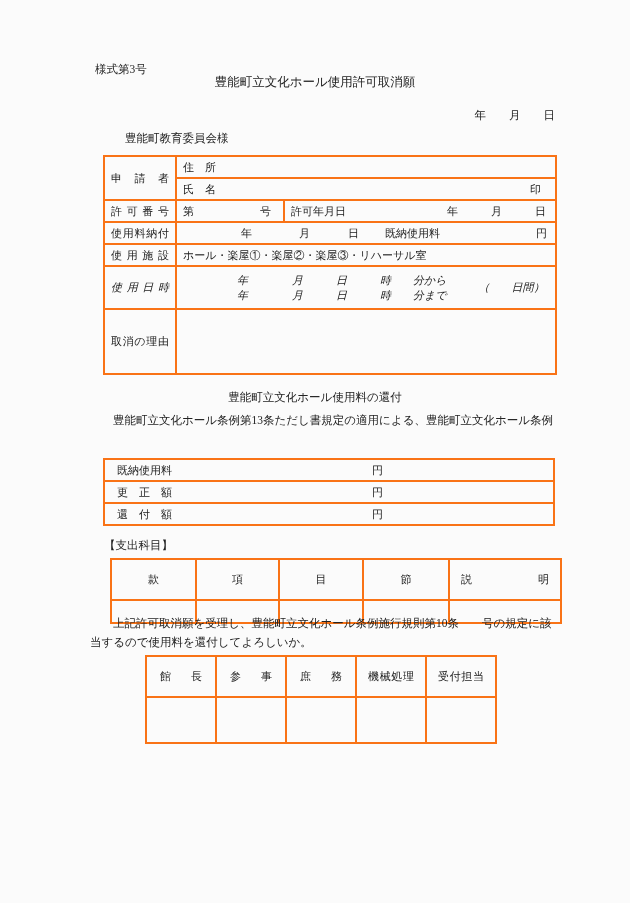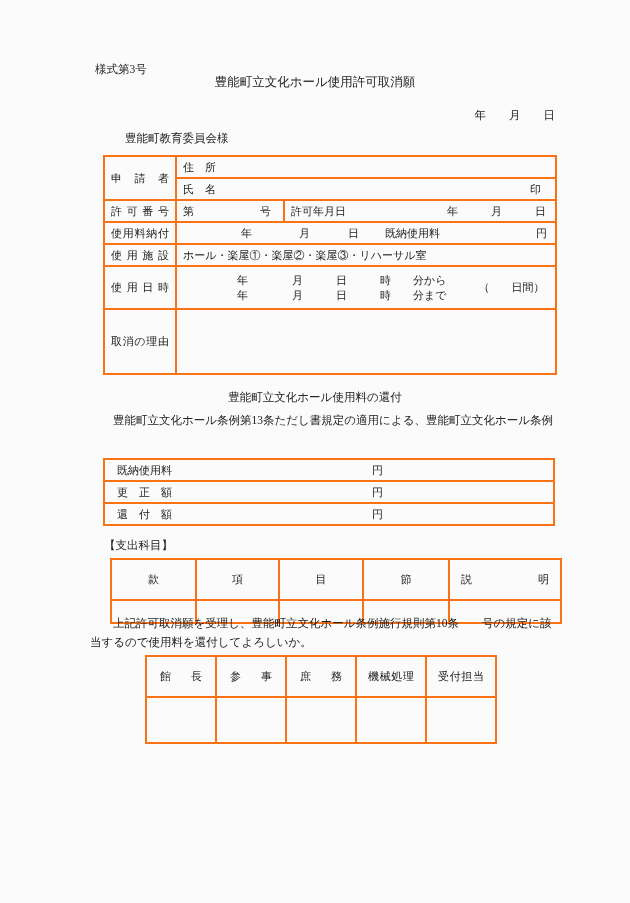--- a/index.html
+++ b/index.html
@@ -113,21 +113,21 @@
           <span class="d">日</span>
           <span class="pd">既納使用料</span>
           <span class="en">円</span>
         </div>
       </td>
     </tr>
     <tr style="height:22px;">
       <td class="jl">使用施設</td>
       <td class="pl" colspan="2">ホール・楽屋①・楽屋②・楽屋③・リハーサル室</td>
     </tr>
-    <tr style="height:43px;">
+    <tr style="height:43px;font-style:italic;">
       <td class="jl">使用日時</td>
       <td colspan="2">
         <div class="dt-cell">
           <div class="dt-lines">
             <div>年　　　　月　　　日　　　時　　分から</div>
             <div>年　　　　月　　　日　　　時　　分まで</div>
           </div>
           <div class="dt-days">（　　日間）</div>
         </div>
       </td>

